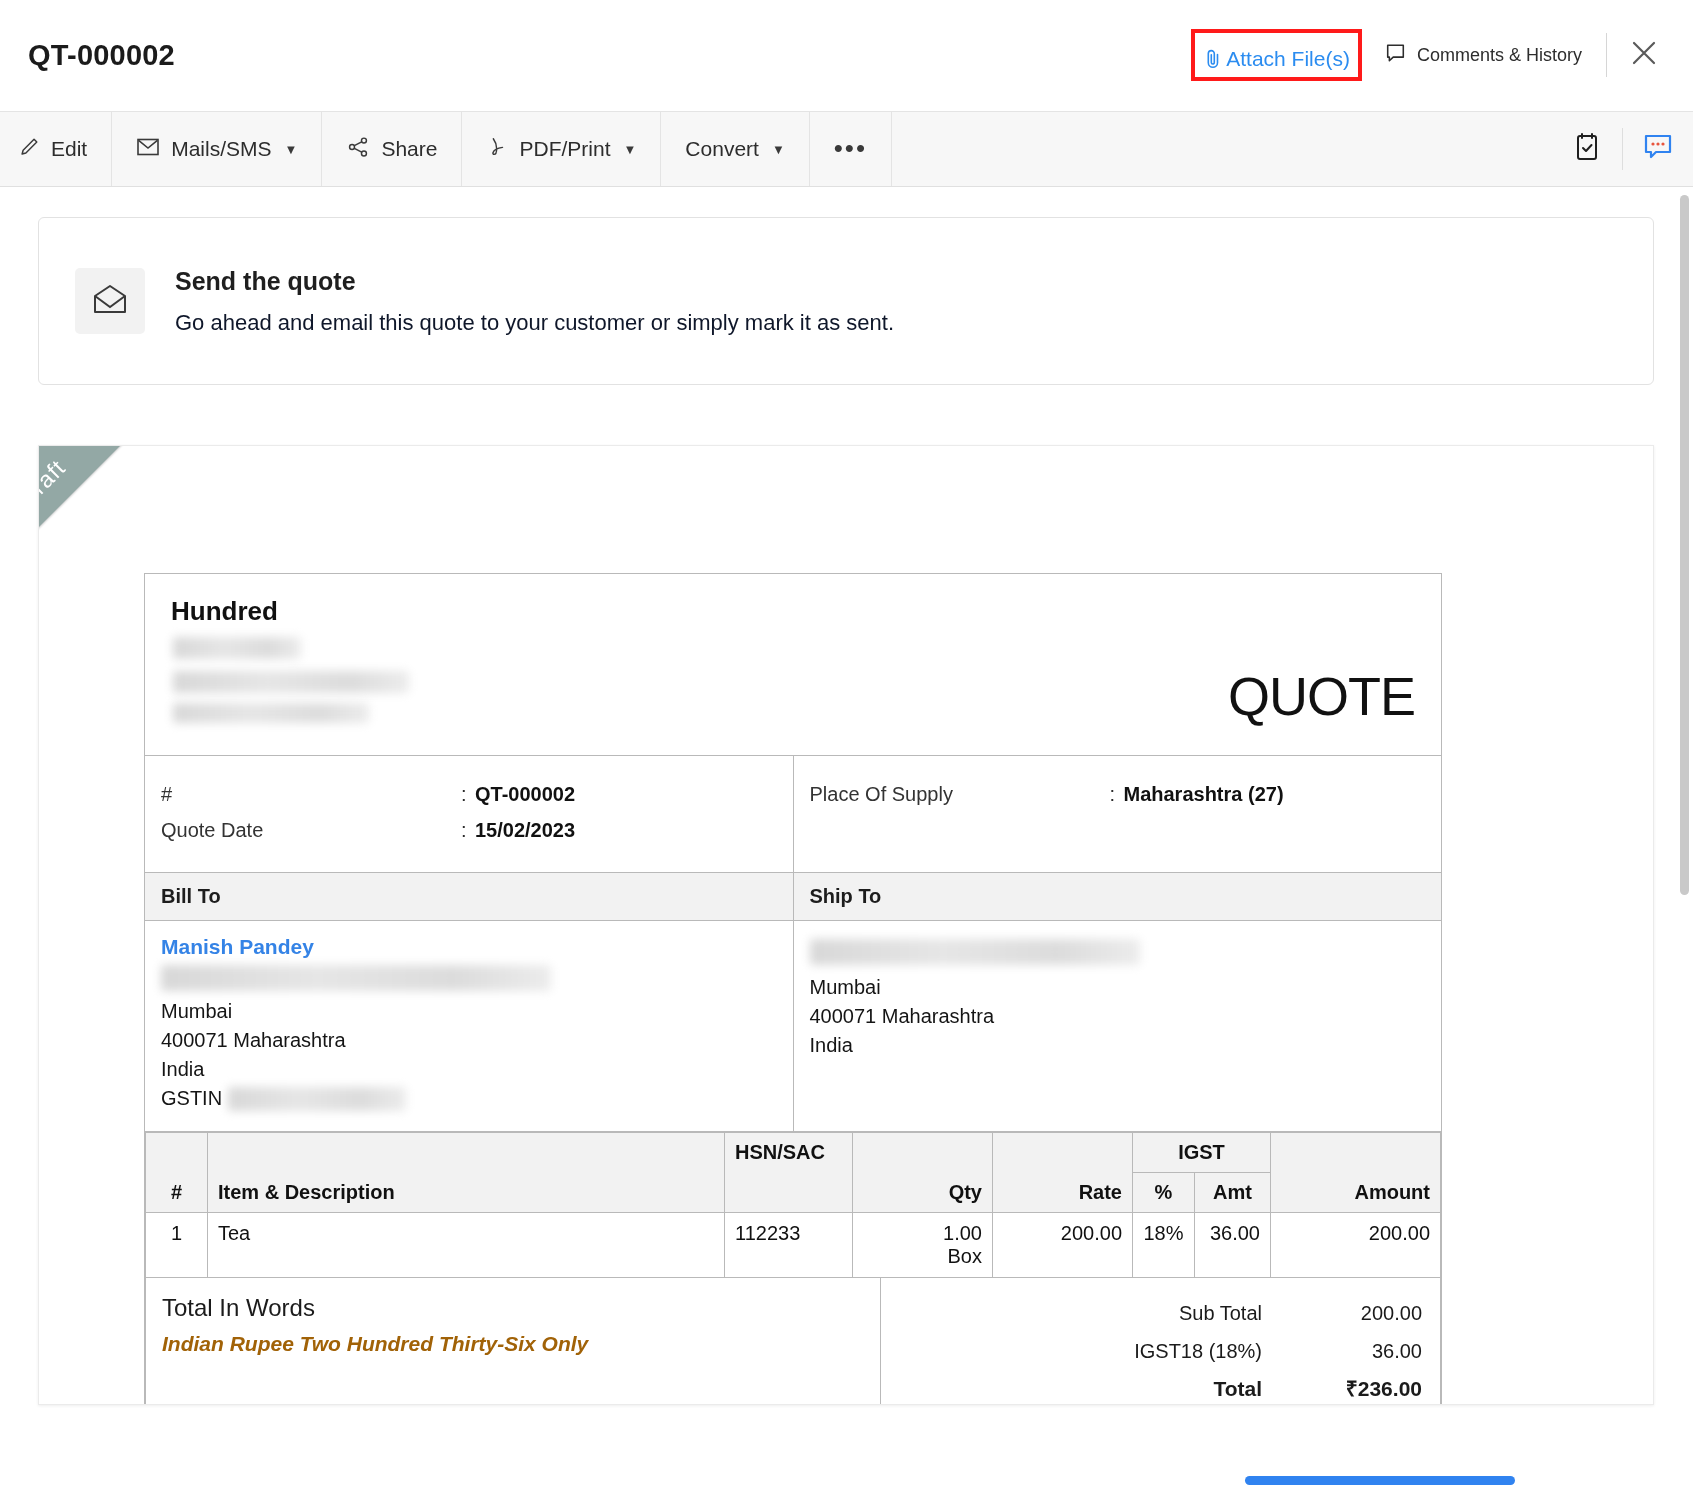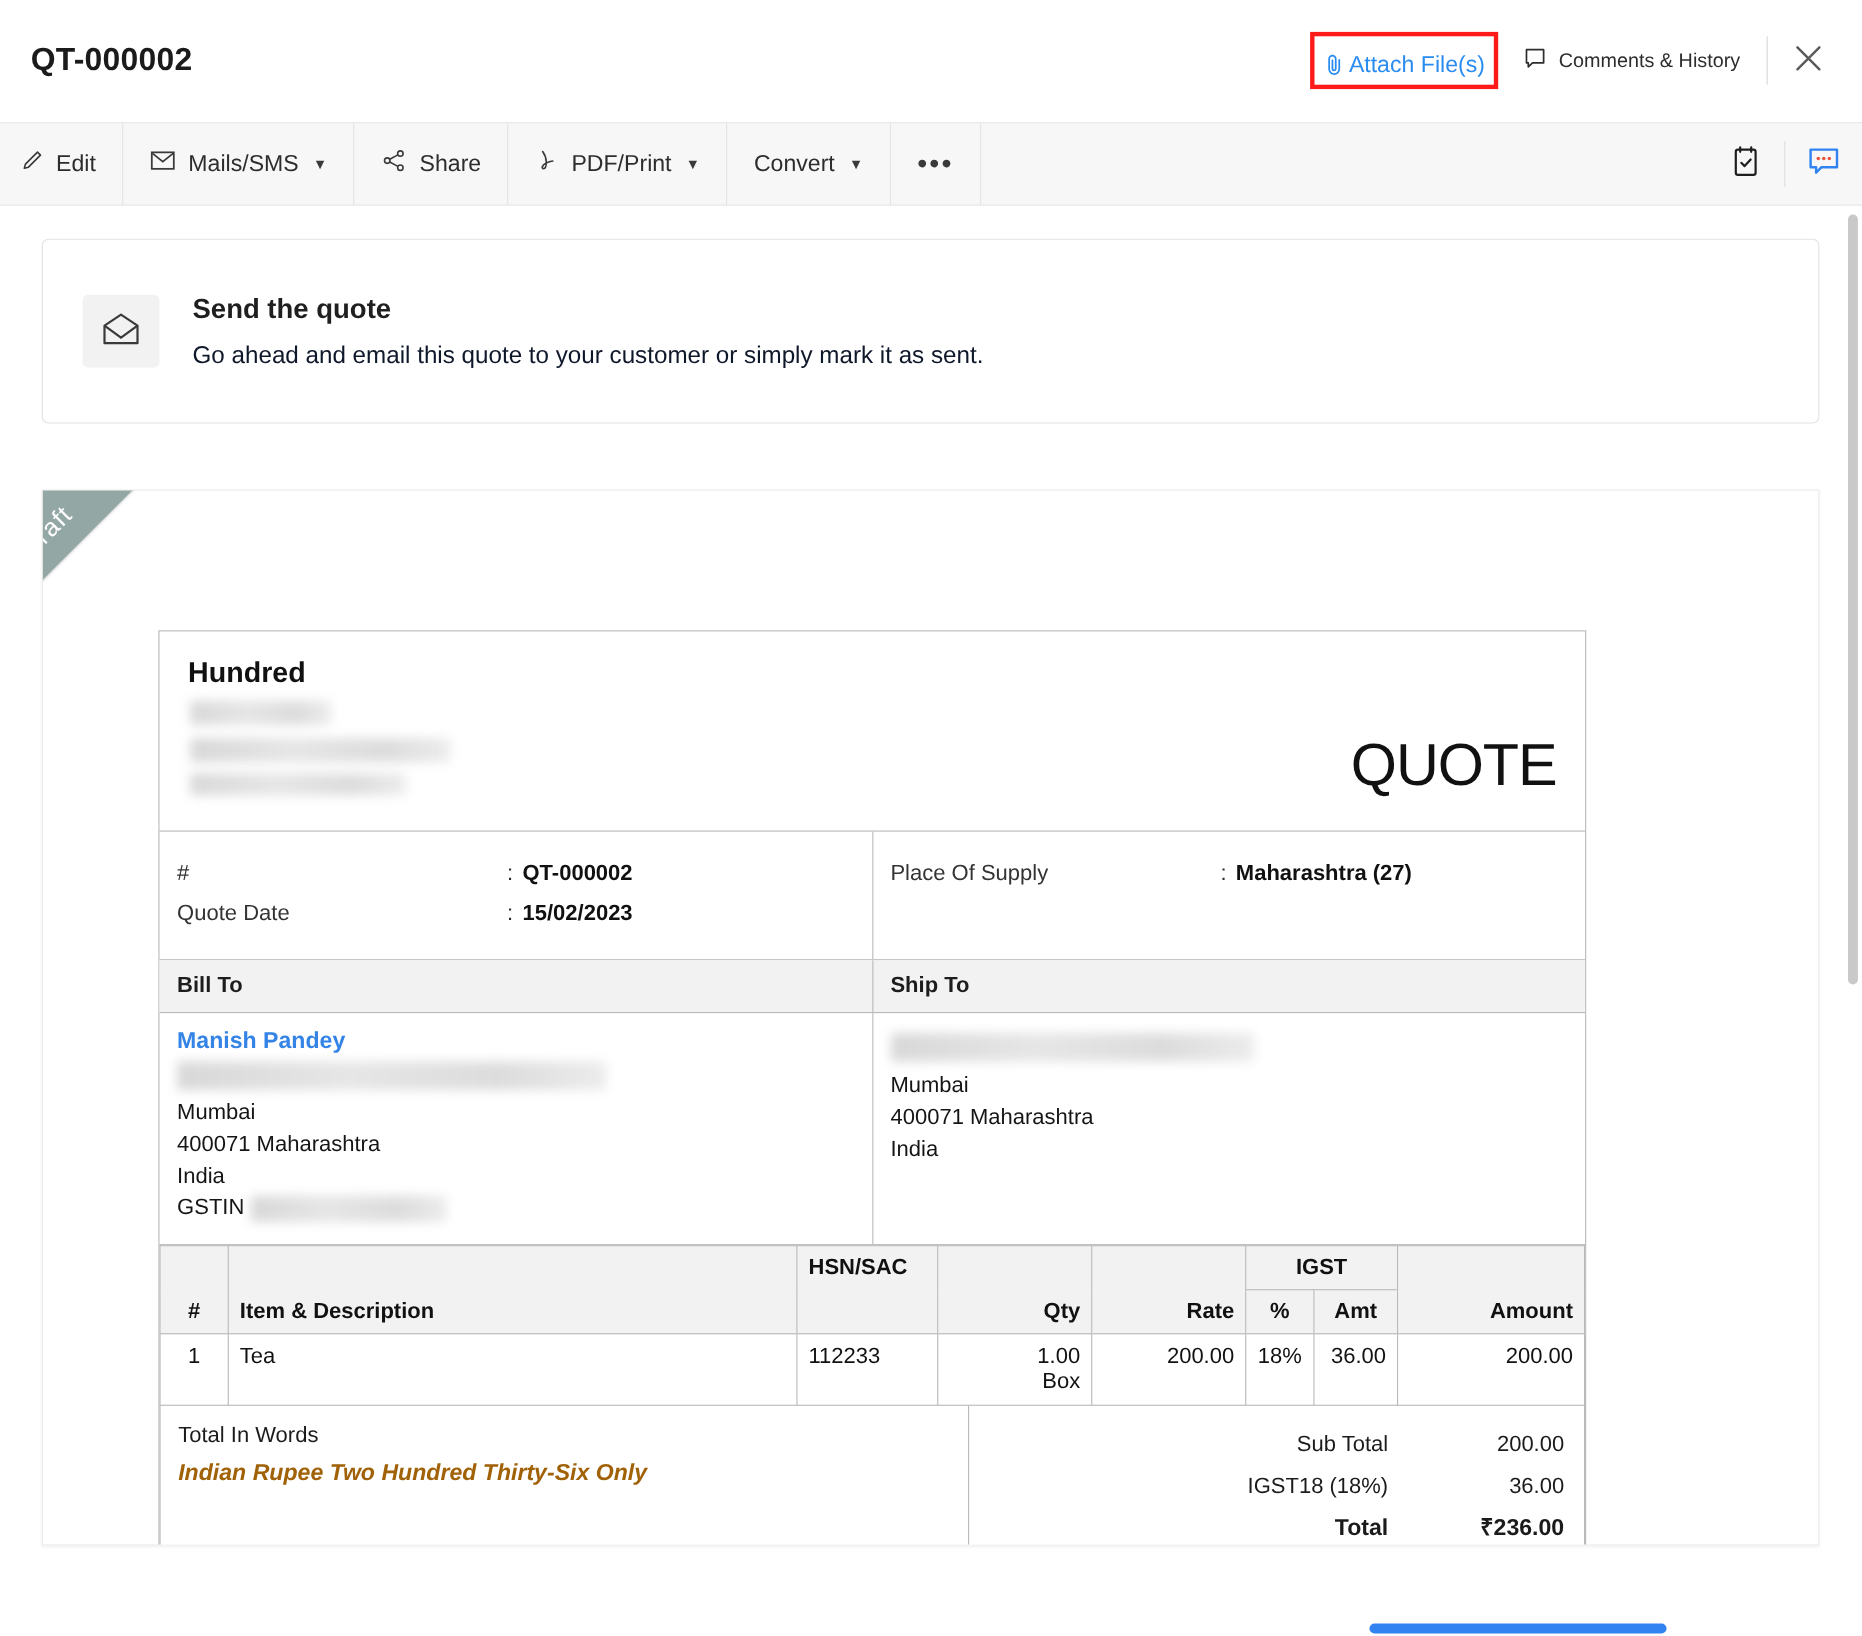--- a/index.html
+++ b/index.html
@@ -353,21 +353,21 @@
     display: flex;
     border-left: 1px solid #b9b9b9;
     border-right: 1px solid #b9b9b9;
     border-bottom: 1px solid #b9b9b9;
   }
   .words-col {
     width: 735px;
     padding: 16px 16px 20px 16px;
     border-right: 1px solid #b9b9b9;
   }
-  .words-label { font-size: 20px; color: #1b1b1b; margin-bottom: 10px; }
+  .words-label { font-size: 24px; color: #1b1b1b; margin-bottom: 10px; }
   .words-value {
     font-size: 21px;
     font-style: italic;
     font-weight: 700;
     color: #a16207;
   }
   .totals-col { flex: 1; padding: 16px 14px 10px 14px; }
   .tot-row {
     display: flex;
     justify-content: space-between;

